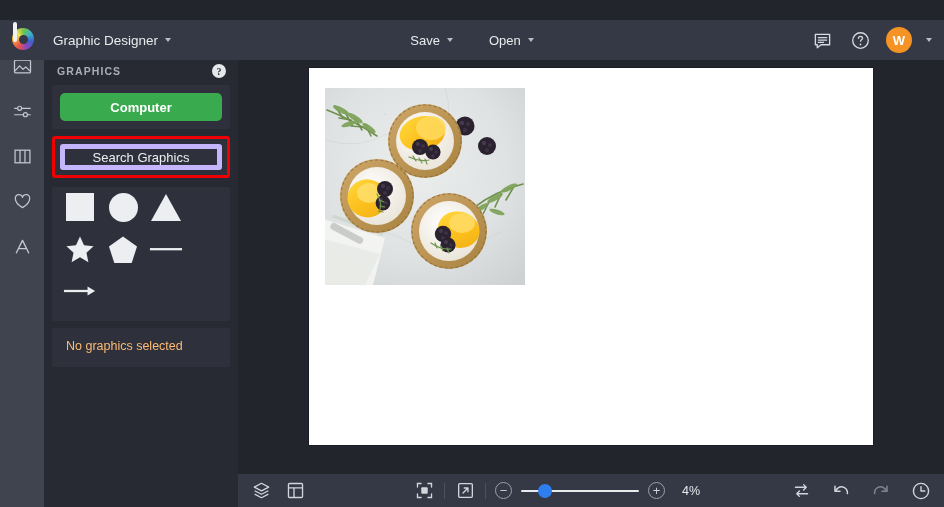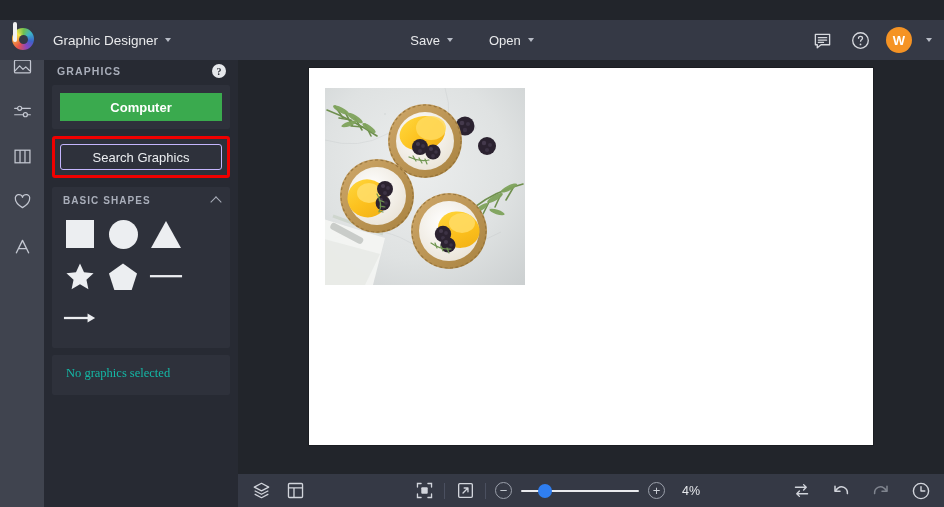--- a/index.html
+++ b/index.html
@@ -120,33 +120,33 @@
     font-size: 10px; font-weight: bold; cursor: pointer;
     font-family: "Liberation Serif", serif;
   }
   .section-block {
     background: #2e313b; margin: 0 8px 7px 8px;
     border-radius: 2px; padding: 8px;
   }
   .btn-green {
     display: block; width: 100%; height: 28px;
     background: #3aaa4e; color: #fff;
-    border: none; border-radius: 0;
+    border: none; border-radius: 5px;
     font-size: 13px; font-weight: bold; cursor: pointer;
     font-family: "Liberation Sans", sans-serif;
   }
   .search-block {
     margin: 0 8px 9px 8px;
     border: 3px solid #f00000; border-radius: 3px;
     background: #2e313b; padding: 5px;
   }
   .btn-dark {
     display: block; width: 100%; height: 26px;
     background: #2e313b; color: #eceef1;
-    border: 1px solid #c4b5fd; border-radius: 3px;
+    border: 5px solid #c4b5fd; border-radius: 3px;
     font-size: 13px; cursor: pointer;
     font-family: "Liberation Sans", sans-serif;
   }
 
   .accordion { background: #2e313b; margin: 0 8px 7px 8px; border-radius: 2px; }
   .acc-head {
     height: 27px; display: flex; align-items: center;
     justify-content: space-between; padding: 0 10px 0 11px;
     cursor: pointer;
   }
@@ -171,23 +171,22 @@
   }
   .sq { width: 28px; height: 28px; background: #eceef1; }
   .ci { width: 29px; height: 29px; background: #eceef1; border-radius: 50%; }
   .tri {
     width: 0; height: 0;
     border-left: 15px solid transparent;
     border-right: 15px solid transparent;
     border-bottom: 27px solid #eceef1;
   }
   .acc-body-text {
-    color: #14b8a6; font-size: 12.5px;
+    color: #fdba74; font-size: 12.5px;
     padding: 11px 10px 14px 14px;
-    font-family: Liberation Serif, serif;
   }
 
   
   .workspace {
     position: absolute; left: 238px; top: 40px;
     width: 706px; height: 434px;
     background: #22252b;
   }
   .canvas-page {
     position: absolute; left: 71px; top: 28px;
@@ -336,24 +335,20 @@
 
     <div class="section-block">
       <button class="btn-green">Computer</button>
     </div>
 
     <div class="search-block">
       <button class="btn-dark">Search Graphics</button>
     </div>
 
     <div class="accordion">
-      <div class="acc-head">
-        <span class="acc-label">BASIC SHAPES</span>
-        <span class="chev"></span>
-      </div>
       <div class="shapes-grid">
         <div class="shape-cell">
           <div class="sq"></div>
         </div>
         <div class="shape-cell">
           <div class="ci"></div>
         </div>
         <div class="shape-cell">
           <div class="tri"></div>
         </div>

